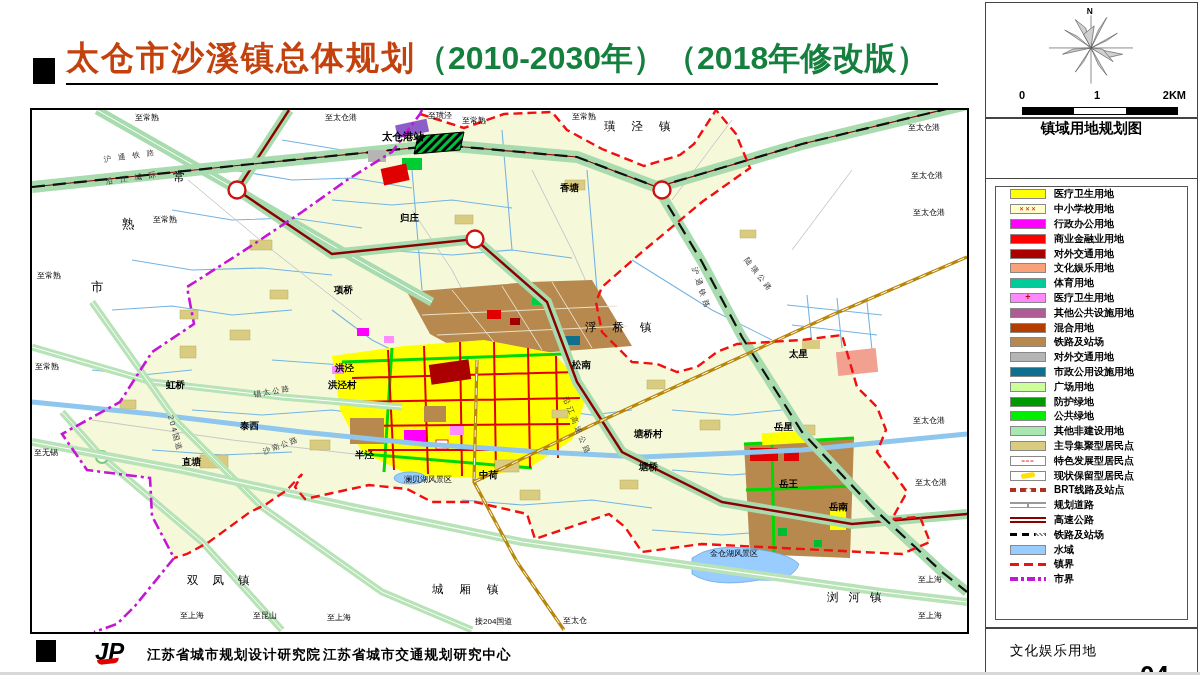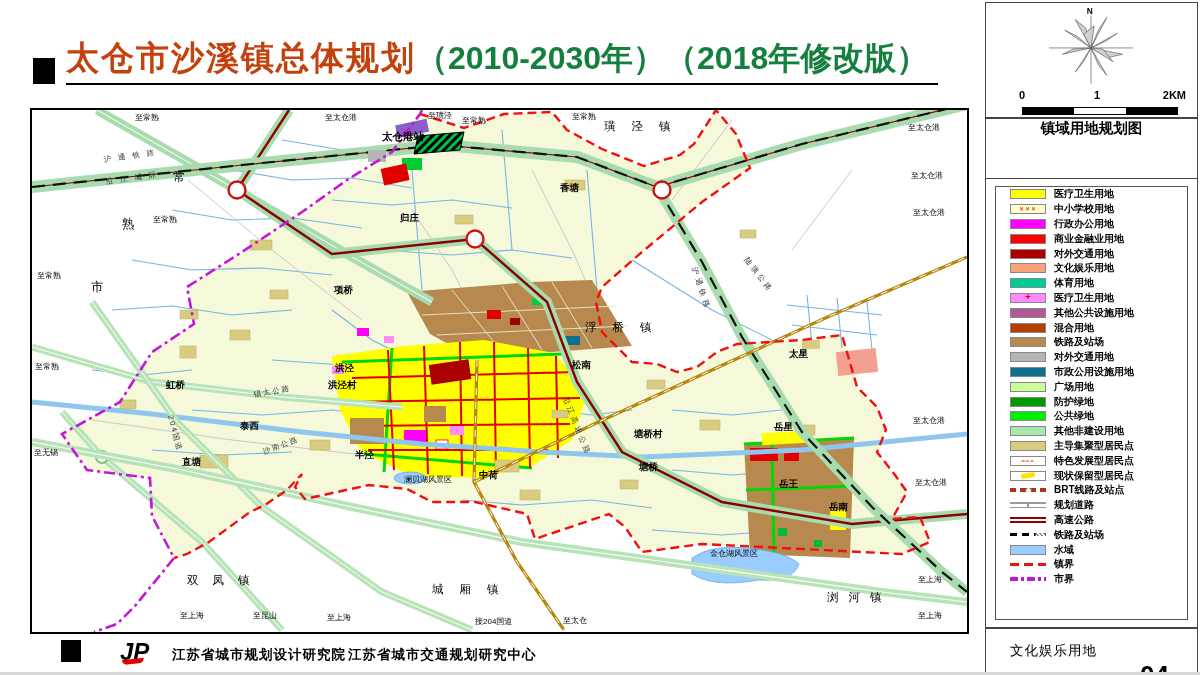--- a/index.html
+++ b/index.html
@@ -57,21 +57,21 @@
   #scalebar .nums{position:relative;font-size:11px;font-weight:bold;height:11px;}
   #scalebar .n0{position:absolute;left:-3px;top:-6px;}
   #scalebar .n1{position:absolute;left:72px;top:-6px;}
   #scalebar .n2{position:absolute;right:-8px;top:-6px;}
   #scalebar .bar{margin-top:1px;height:6px;border:1px solid #000;display:flex;}
   #scalebar .bar i{flex:1;}
   #scalebar .bar i:nth-child(1){background:#000;}
   #scalebar .bar i:nth-child(2){background:#fff;}
   #scalebar .bar i:nth-child(3){background:#000;}
   
-  #footer{position:absolute;left:0;top:632px;width:980px;height:43px;margin-left:25px;}
+  #footer{position:absolute;left:0;top:632px;width:980px;height:43px;}
   #ftr-sq{position:absolute;left:36px;top:8px;width:20px;height:22px;background:#000;}
   #jp-logo{position:absolute;left:95px;top:6px;font-size:24px;font-weight:900;font-style:italic;color:#000;}
   #jp-logo::after{content:"";position:absolute;left:2px;bottom:2px;width:22px;height:5px;background:#e00000;border-radius:0 0 6px 6px;transform:rotate(-6deg);}
   .org{position:absolute;top:14px;font-size:13.5px;font-weight:bold;color:#000;letter-spacing:1px;}
   #org1{left:147px;} #org2{left:323px;}
 </style>
 </head>
 <body>
 
 <div id="header">

